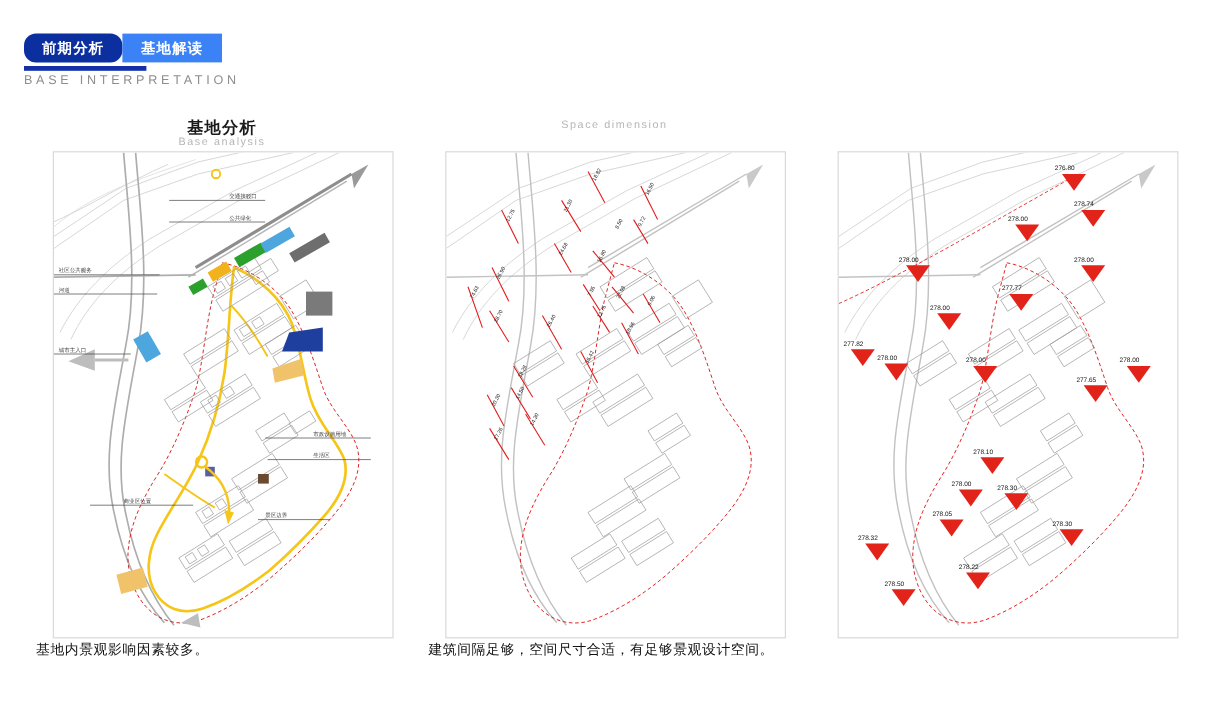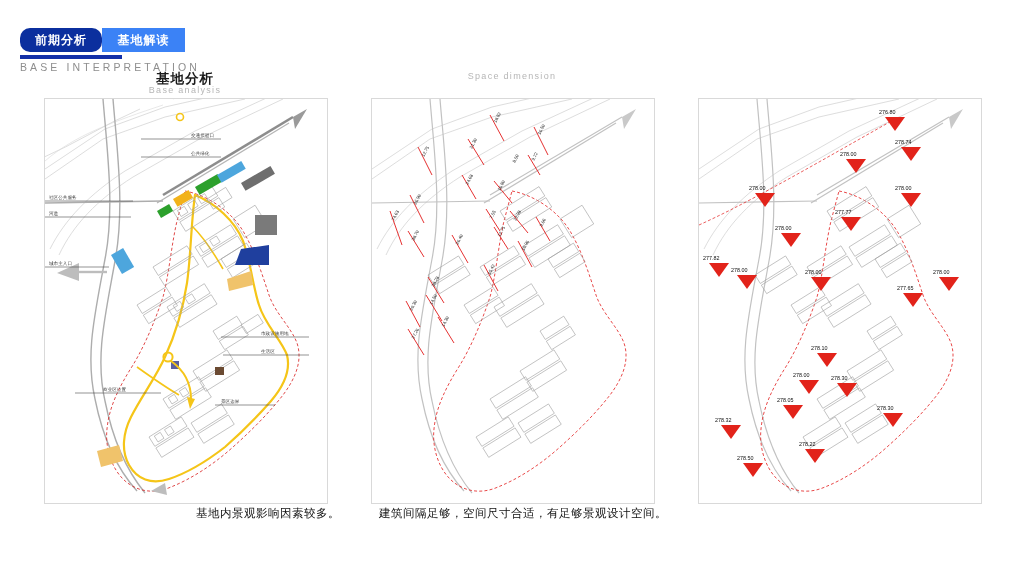--- a/index.html
+++ b/index.html
@@ -13,34 +13,34 @@
   .tabs{display:flex;height:24px;width:165px;}
   .tab{flex:0 0 auto;display:flex;align-items:center;justify-content:center;
        color:#ffffff;font-size:12px;letter-spacing:1px;font-weight:bold;}
   .tab.blue{width:82px;background:#0b2f9e;border-radius:10px;}
   .tab.red{width:83px;background:#3b82f6;text-align:right;}
   .rulebar{width:102px;height:4px;background:#1330a8;margin-top:3px;}
   .base-interp{margin-top:2px;font-size:10.5px;letter-spacing:3.1px;
      color:#8e8e8e;font-weight:normal;white-space:nowrap;}
 
   
-  .panel{position:absolute;top:72px;width:310px;height:455px;}
+  .panel{position:absolute;top:100px;width:310px;height:455px;}
   .panel.p1{left:30px;}
   .panel.p2{left:357px;}
   .panel.p3{left:684px;}
 
   .ptitle-wrap{height:26px;text-align:center;position:relative;}
   .ptitle{font-size:13.5px;font-weight:bold;color:#1a1a1a;letter-spacing:1px;line-height:14px;}
   .psub{font-size:9px;color:#b6b6b6;letter-spacing:1.3px;line-height:10px;margin-top:-1px;}
 
   .map-frame{position:absolute;top:26px;left:14px;width:282px;height:404px;
      border:1px solid #d9d9d9;background:#ffffff;overflow:hidden;}
   .map-svg{position:absolute;left:0;top:0;}
 
-  .caption{position:absolute;top:434px;left:0;width:100%;text-align:right;
+  .caption{position:absolute;top:434px;left:0;width:100%;text-align:left;
      font-size:11.5px;color:#111;letter-spacing:.5px;}
 
   .lbl{font-size:4.6px;fill:#3a3a3a;font-family:"Liberation Sans",sans-serif;}
   .dim{font-size:4.4px;fill:#1a1a1a;font-family:"Liberation Sans",sans-serif;}
   .elev{font-size:5.4px;fill:#111;font-family:"Liberation Sans",sans-serif;}
 </style>
 </head>
 <body>
 
 <div class="header">

